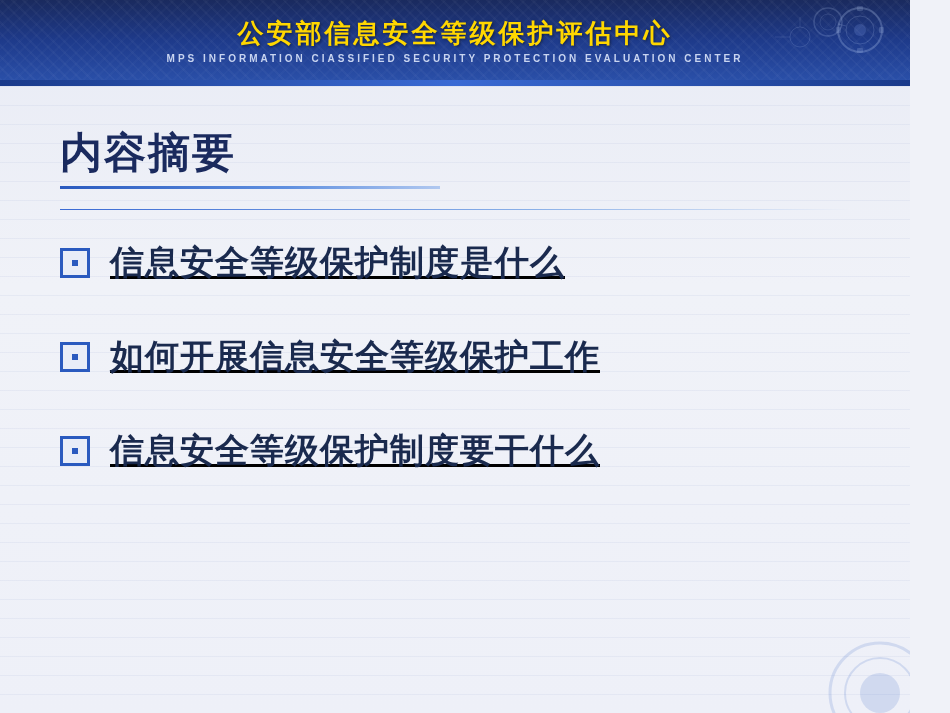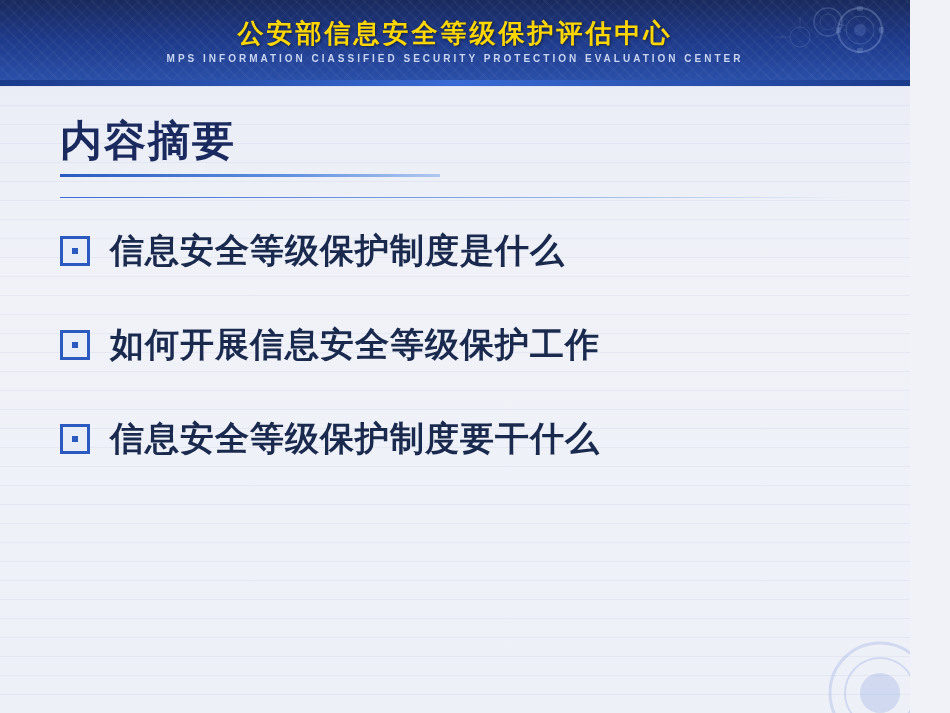--- a/index.html
+++ b/index.html
@@ -103,21 +103,21 @@
     
     .header-separator {
       width: 100%;
       height: 6px;
       background: linear-gradient(90deg, #1a3a8a 0%, #3a6ad4 50%, #1a3a8a 100%);
     }
 
     
     .main-content {
       position: relative;
-      padding: 30px 60px;
+      padding: 42px 60px;
       z-index: 1;
     }
 
     
     .page-title-section {
       margin-bottom: 20px;
     }
 
     .page-title {
       font-size: 42px;
@@ -140,20 +140,21 @@
       width: 100%;
       height: 1px;
       background: linear-gradient(90deg, #3a6ad4 0%, #8ab0e8 60%, transparent 100%);
       margin: 4px 0 30px 0;
     }
 
     
     .bullet-list {
       list-style: none;
       margin-top: 20px;
+      text-decoration: underline;
     }
 
     .bullet-item {
       display: flex;
       align-items: center;
       margin-bottom: 48px;
     }
 
     .bullet-icon {
       width: 30px;

